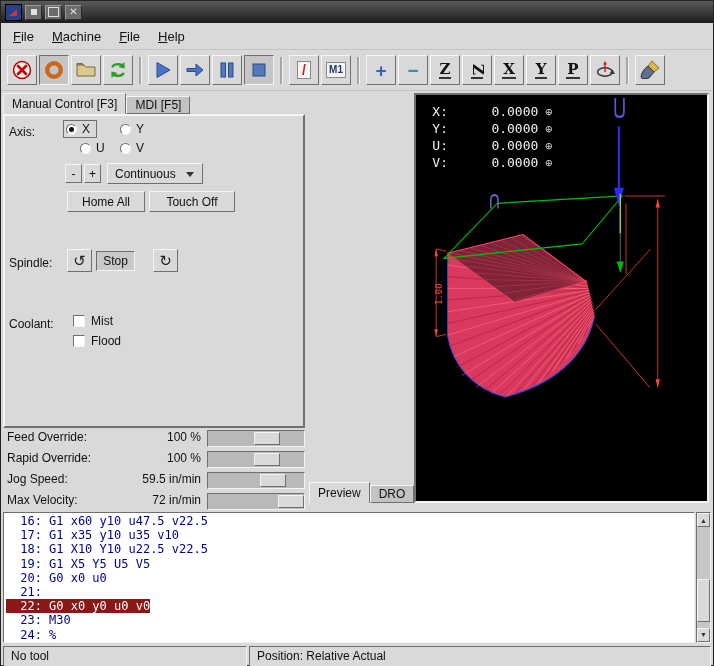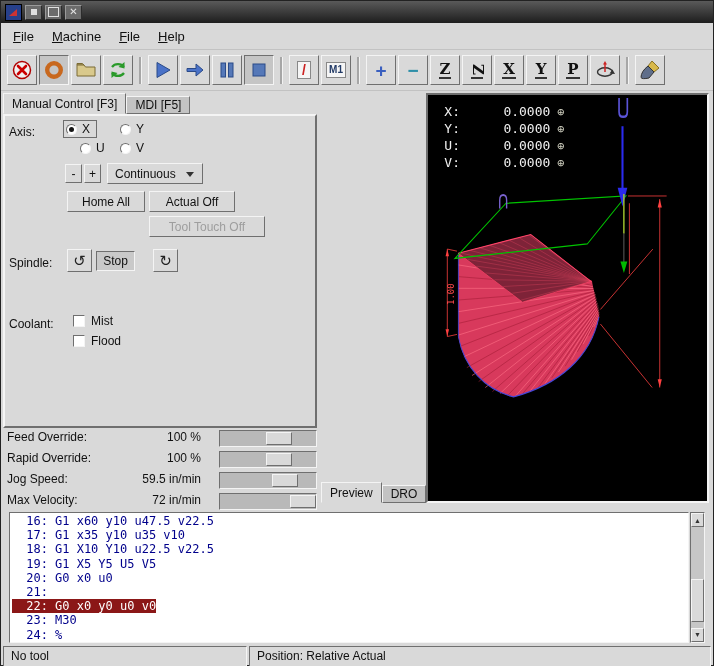--- a/index.html
+++ b/index.html
@@ -62,42 +62,42 @@
   .dd{justify-content:flex-start;padding-left:7px}
   .dd::after{content:"";margin-left:10px;border:4px solid transparent;border-top:5px solid #333;transform:translateY(3px)}
   .cbrow{position:absolute;display:flex;align-items:center;gap:6px}
   .cb{width:12px;height:12px;background:#fff;box-sizing:border-box;border:1px solid;border-color:#6f6f6f #f4f4f4 #f4f4f4 #6f6f6f}
   .spin-glyph{font-size:15px;line-height:1;color:#222}
 
   
   .overrides{flex:0 0 84px;padding-top:1px}
   .ov-row{display:flex;align-items:flex-start;height:20px;margin-top:1px}
   .ov-label{width:128px;padding-left:4px}
-  .ov-value{width:66px;text-align:right;padding-right:18px}
+  .ov-value{width:66px;text-align:right;padding-right:6px}
   .slider{position:relative;width:98px;height:17px;background:#b9b9b9;box-sizing:border-box;
           border:1px solid;border-color:#6f6f6f #f4f4f4 #f4f4f4 #6f6f6f}
   .thumb{position:absolute;top:1px;width:26px;height:13px;background:#d9d9d9;box-sizing:border-box;
          border:1px solid;border-color:#f4f4f4 #6f6f6f #6f6f6f #f4f4f4}
 
   
   .preview-box{flex:1;position:relative;background:#000;overflow:hidden;box-sizing:border-box;
                border:2px solid;border-color:#6f6f6f #f4f4f4 #f4f4f4 #6f6f6f}
   .preview-box svg.scene{position:absolute;left:0;top:0;width:100%;height:100%}
   .dro{position:absolute;left:16px;top:8px;font-family:"DejaVu Sans Mono",monospace;font-size:13px;color:#efefef}
   .dro-row{display:flex;align-items:center;height:17px}
   .dro-axis{width:22px}
   .dro-val{width:84px;text-align:right}
   .dro-icon{margin-left:7px;font-size:12px;color:#cfcfbf}
   .dro-icon::before{content:"⊕"}
   .dim{position:absolute;color:#ff4a4a;font-family:"DejaVu Sans Mono",monospace;font-size:9px;line-height:11px}
   .dim.boxed{border:1px solid #ff4a4a;padding:0 2px}
   .dim.rot{transform:rotate(-90deg);transform-origin:0 0}
 
   
-  .gcode{flex:0 0 131px;display:flex;padding:1px 8px;box-sizing:border-box}
+  .gcode{flex:0 0 131px;display:flex;padding:1px 2px;box-sizing:border-box}
   .gtext{flex:1;background:#fff;overflow:hidden;padding:1px 0 0 2px;box-sizing:border-box;
          border:1px solid;border-color:#6f6f6f #f4f4f4 #f4f4f4 #6f6f6f;
          font-family:"DejaVu Sans Mono",monospace;font-size:12px;line-height:14.2px;color:#00008b}
   .gl{height:14.2px;white-space:pre}
   .gline{display:inline-flex}
   .gn{display:inline-block;width:36px;text-align:right;margin-right:7px}
   .gl.active .gline{background:#8b1717;color:#fff}
   .gscroll{flex:0 0 15px;margin-left:1px;display:flex;flex-direction:column;background:#c6c6c6;box-sizing:border-box;
            border:1px solid;border-color:#6f6f6f #f4f4f4 #f4f4f4 #6f6f6f}
   .garrow{flex:0 0 14px;background:#d9d9d9;display:flex;align-items:center;justify-content:center;font-size:7px;color:#333;box-sizing:border-box;
@@ -261,22 +261,21 @@
           <span>V</span>
         </div>
 
         <div class="btn" style="left:60px;top:48px;width:17px;height:19px">-</div>
         <div class="btn" style="left:79px;top:48px;width:17px;height:19px">+</div>
         <div class="btn dd" style="left:102px;top:47px;width:96px;height:21px">
             <span>Continuous</span>
           </div>
 
         <div class="btn" style="left:62px;top:75px;width:78px;height:21px">Home All</div>
-        <div class="btn" style="left:144px;top:75px;width:86px;height:21px">Actual Off</div>
-        <div class="btn disabled" style="left:144px;top:100px;width:116px;height:21px">Tool Touch Off</div>
+        <div class="btn" style="left:144px;top:75px;width:86px;height:21px">Touch Off</div>
 
         <span class="lbl" style="left:4px;top:140px">Spindle:</span>
         <div class="btn" style="left:62px;top:133px;width:25px;height:23px">
           <span class="spin-glyph">↺</span>
         </div>
         <div class="btn pressed" style="left:91px;top:135px;width:39px;height:20px">Stop</div>
         <div class="btn" style="left:148px;top:133px;width:25px;height:23px">
           <span class="spin-glyph">↻</span>
         </div>
 

